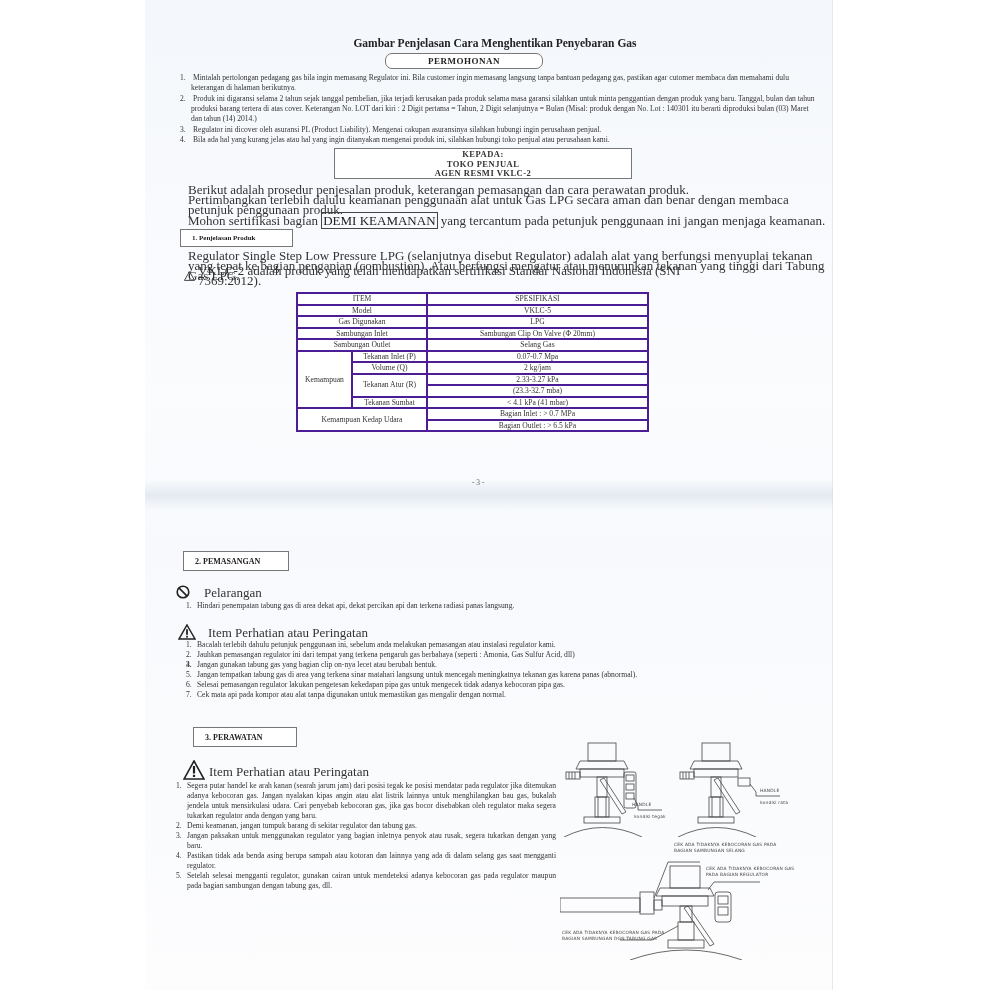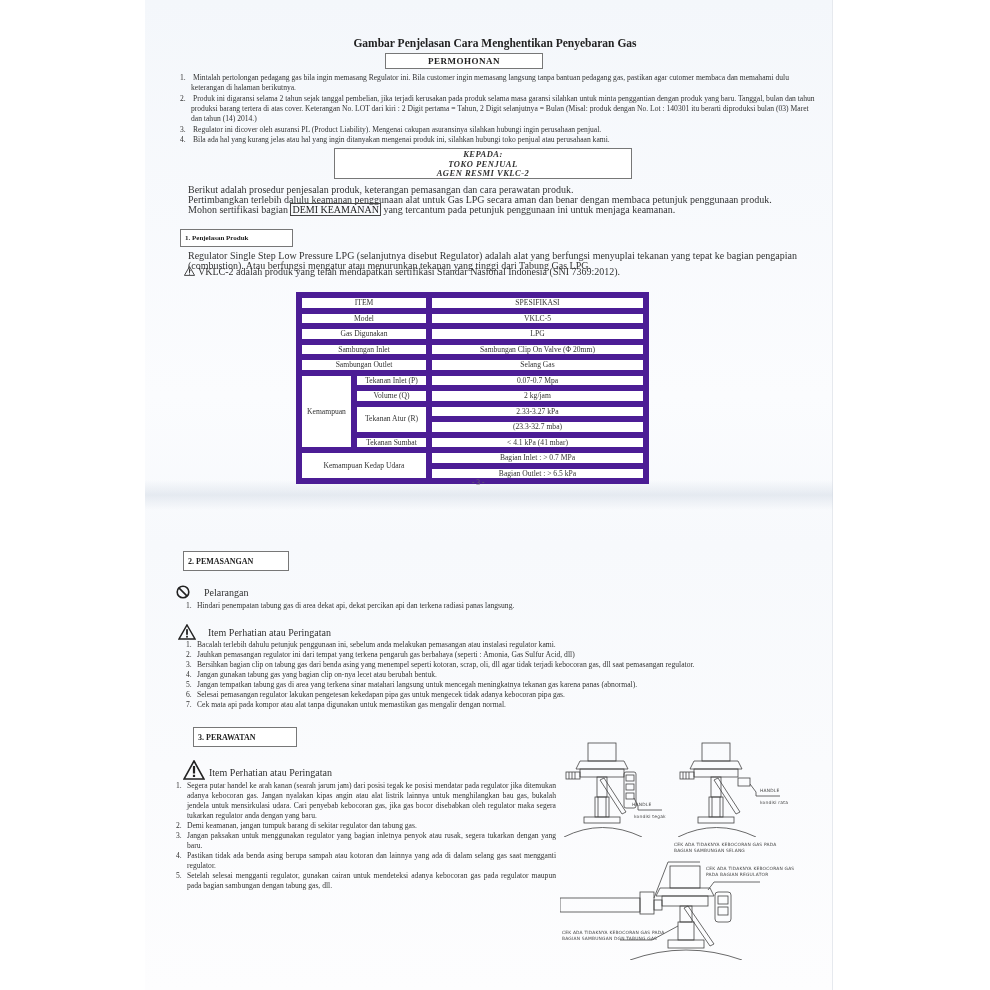--- a/index.html
+++ b/index.html
@@ -13,69 +13,69 @@
   .fold {
     position: absolute; left: 145px; top: 480px; width: 688px; height: 30px;
     background: linear-gradient(180deg, rgba(210,218,228,0) 0%, rgba(205,214,226,0.45) 50%, rgba(210,218,228,0) 100%);
   }
   .abs { position: absolute; }
   .title { top: 37px; left: 0; width: 990px; text-align: center; font-size: 11.5px; font-weight: bold; color: #222; }
   .boxed-heading {
     border: 1px solid #777; background: #fff; font-weight: bold; font-size: 9px; letter-spacing: 0.5px;
     display: flex; align-items: center; justify-content: center; color: #222;
   }
-  .p-text { font-size: 10px; line-height: 10.2px; color: #333; }
+  .p-text { font-size: 13px; line-height: 10.2px; color: #333; }
   ol.list { list-style: none; }
   ol.list li { position: relative; padding-left: 11px; font-size: 7.6px; line-height: 10px; color: #333; }
   ol.list li .num { position: absolute; left: 0; top: 0; }
   .kepada {
     border: 1px solid #777; background: #fff; font-weight: bold; font-size: 8.5px; line-height: 9.5px;
-    text-align: center; letter-spacing: 0.5px; color: #333; padding-top: 1px; font-style: italic;
+    text-align: center; letter-spacing: 0.5px; color: #333; padding-top: 1px;
   }
   .inline-box { border: 1px solid #444; padding: 0 1px; color: #222; }
   .section-box {
     border: 1px solid #777; background: #fff; font-weight: bold; font-size: 8px; color: #222;
-    display: flex; align-items: center; padding-left: 4px;
+    display: flex; align-items: center; padding-left: 11px;
   }
   table.spec { border-collapse: collapse; font-size: 7.6px; color: #333; background: #fff; }
-  table.spec td { border: 6px solid #4c1d95; text-align: center; padding: 0 2px; height: 10px; line-height: 9.5px; }
+  table.spec td { border: 2px solid #4c1d95; text-align: center; padding: 0 2px; height: 10px; line-height: 9.5px; }
   .icon { display: inline-block; }
   .diagram-label { font-family: "DejaVu Sans", sans-serif; font-size: 4.4px; color: #444; letter-spacing: 0.2px; line-height: 5.5px; }
   .page-num { font-size: 7.5px; color: #666; }
 </style>
 </head>
 <body>
 
 <div class="page"></div>
 <div class="fold"></div>
 
 <div class="abs title">Gambar Penjelasan Cara Menghentikan Penyebaran Gas</div>
 
-<div class="abs boxed-heading" style="left:385px; top:53px; width:158px; height:16px;">
+<div class="abs boxed-heading" style="left:385px; top:53px; width:158px; height:16px;border-radius:7px;">
   <span>PERMOHONAN</span>
 </div>
 
 <ol class="abs list" style="left:180px; top:73px; width:640px;">
   <li style="margin-bottom:1px;"><span class="num">1.</span><span style="padding-left:2px;">Mintalah pertolongan pedagang gas bila ingin memasang Regulator ini. Bila customer ingin memasang langsung tanpa bantuan pedagang gas, pastikan agar cutomer membaca dan memahami dulu keterangan di halaman berikutnya.</span></li>
   <li style="margin-bottom:1px;"><span class="num">2.</span><span style="padding-left:2px;">Produk ini digaransi selama 2 tahun sejak tanggal pembelian, jika terjadi kerusakan pada produk selama masa garansi silahkan untuk minta penggantian dengan produk yang baru. Tanggal, bulan dan tahun produksi barang tertera di atas cover. Keterangan No. LOT dari kiri : 2 Digit pertama = Tahun, 2 Digit selanjutnya = Bulan (Misal: produk dengan No. Lot : 140301 itu berarti diproduksi bulan (03) Maret dan tahun (14) 2014.)</span></li>
   <li><span class="num">3.</span><span style="padding-left:2px;">Regulator ini dicover oleh asuransi PL (Product Liability). Mengenai cakupan asuransinya silahkan hubungi ingin perusahaan penjual.</span></li>
   <li><span class="num">4.</span><span style="padding-left:2px;">Bila ada hal yang kurang jelas atau hal yang ingin ditanyakan mengenai produk ini, silahkan hubungi toko penjual atau perusahaan kami.</span></li>
 </ol>
 
 <div class="abs kepada" style="left:334px; top:148px; width:298px; height:31px;">
   <div>KEPADA:</div>
   <div>TOKO PENJUAL</div>
   <div>AGEN RESMI VKLC-2</div>
 </div>
 
 <div class="abs p-text" style="left:188px; top:185px; width:640px;">
   <div>Berikut adalah prosedur  penjesalan  produk, keterangan pemasangan dan cara perawatan produk.</div>
   <div>Pertimbangkan terlebih dalulu keamanan penggunaan alat untuk Gas LPG secara aman dan benar dengan membaca petunjuk penggunaan produk.</div>
   <div>
-    <span>Mohon sertifikasi bagian </span><span class="inline-box">DEMI KEAMANAN</span><span> yang tercantum pada petunjuk penggunaan ini untuk menjaga keamanan.</span>
+    <span>Mohon sertifikasi bagian </span><span class="inline-box">DEMI KEAMANAN</span><span> yang tercantum pada petunjuk penggunaan ini jangan menjaga keamanan.</span>
   </div>
 </div>
 
 <div class="abs section-box" style="left:180px; top:229px; width:113px; height:18px;">
   <span style="font-size:7px;">1.   Penjelasan Produk</span>
 </div>
 
 <div class="abs p-text" style="left:188px; top:251px; width:640px;">Regulator Single Step Low Pressure LPG (selanjutnya disebut Regulator) adalah alat yang berfungsi menyuplai tekanan yang tepat ke bagian pengapian (combustion). Atau berfungsi mengatur atau menurunkan tekanan yang tinggi dari Tabung Gas LPG.</div>
 
 <div class="abs p-text" style="left:184px; top:266px; width:500px; display:flex; align-items:center;">
@@ -166,21 +166,21 @@
         <path d="M9 1 L17 15 L1 15 Z" fill="none" stroke="#222" stroke-width="1.5"></path>
         <rect x="8.1" y="5.2" width="1.8" height="5.6" fill="#222"></rect>
         <rect x="8.1" y="11.8" width="1.8" height="1.8" fill="#222"></rect>
       </svg>
   </span>
   <span>Item Perhatian atau Peringatan</span>
 </div>
 <ol class="abs list" style="left:186px; top:640px; width:560px;">
   <li><span class="num">1.</span><span>Bacalah terlebih dahulu petunjuk penggunaan ini, sebelum  anda melakukan pemasangan atau instalasi regulator kami.</span></li>
   <li><span class="num">2.</span><span>Jauhkan pemasangan regulator ini dari tempat yang terkena pengaruh gas berbahaya (seperti : Amonia, Gas Sulfur Acid, dll)</span></li>
-  <li><span class="num">3.</span><span>Bersihkan bagian clip on tabung gas dari benda asing yang menempel seperti kotoran, scrap, oli, dll agar tidak terjadi kebocoran gas, dll saat pemasangan regulator.</span></li>
+  <li><span class="num">3.</span></li>
   <li><span class="num">4.</span><span>Jangan gunakan tabung gas yang bagian clip on-nya lecet atau berubah bentuk.</span></li>
   <li><span class="num">5.</span><span>Jangan tempatkan tabung gas di area yang terkena sinar matahari langsung untuk mencegah meningkatnya tekanan gas karena panas (abnormal).</span></li>
   <li><span class="num">6.</span><span>Selesai pemasangan regulator lakukan pengetesan kekedapan pipa gas untuk mengecek tidak adanya kebocoran pipa gas.</span></li>
   <li><span class="num">7.</span><span>Cek mata api pada kompor atau alat tanpa digunakan untuk memastikan gas mengalir dengan normal.</span></li>
 </ol>
 
 <div class="abs section-box" style="left:193px; top:727px; width:104px; height:20px;">
   <span>3.   PERAWATAN</span>
 </div>
 

